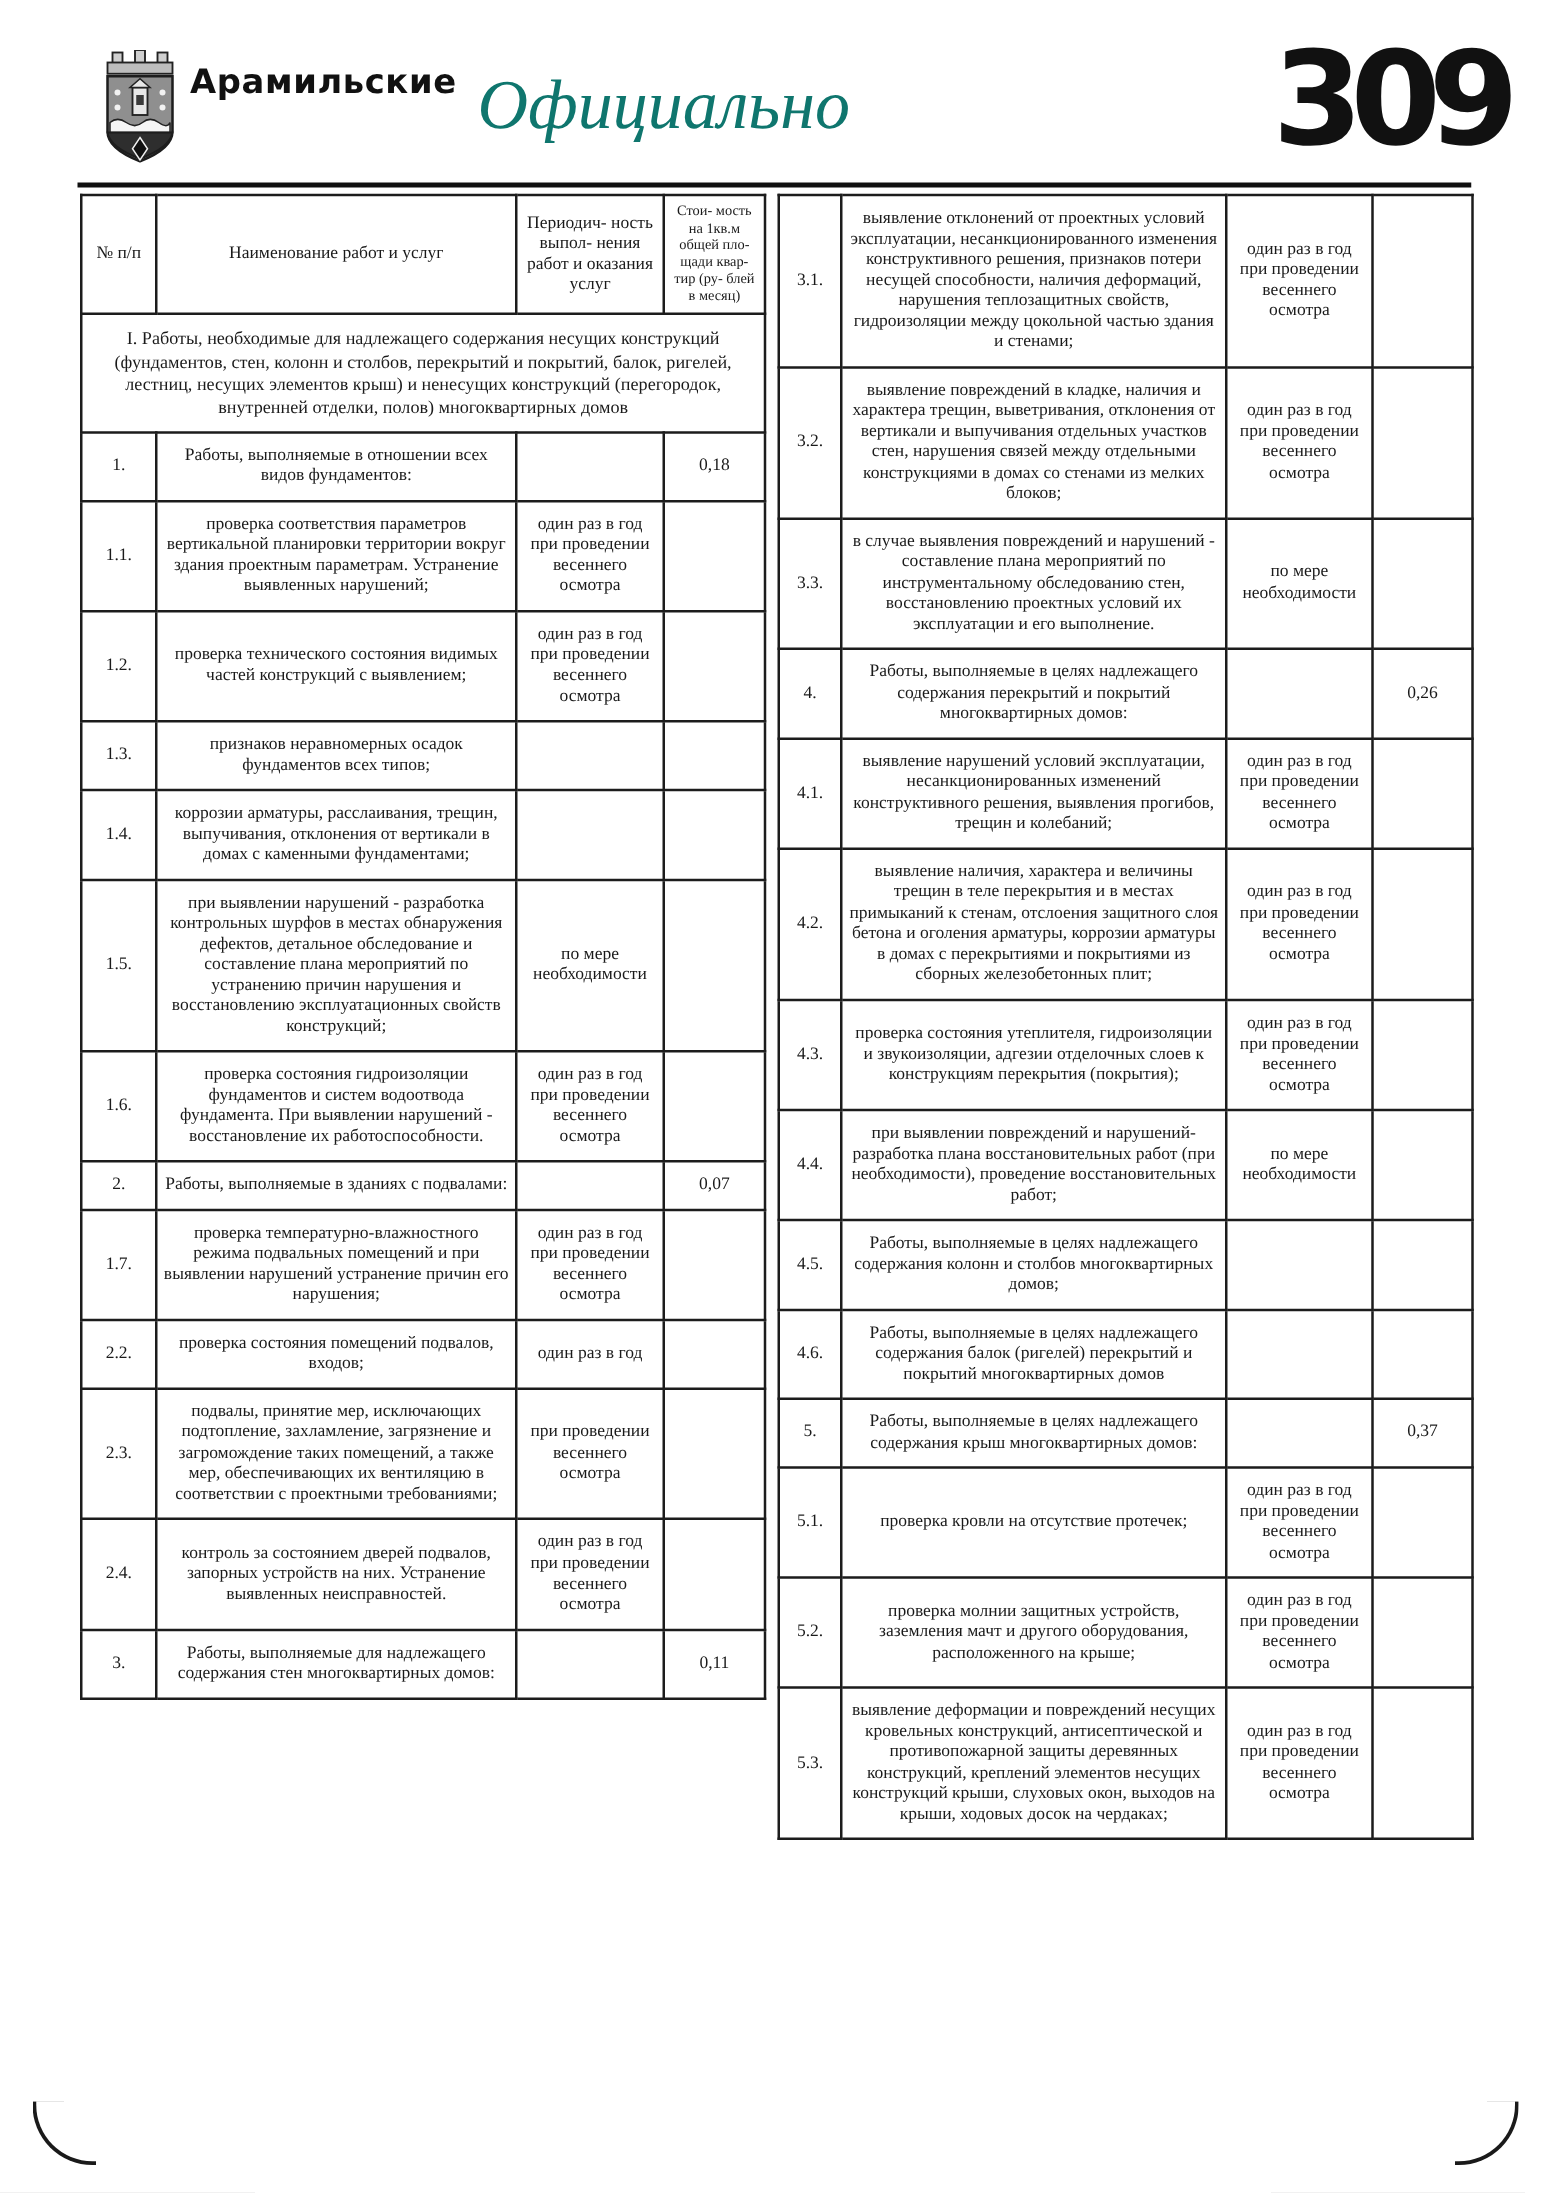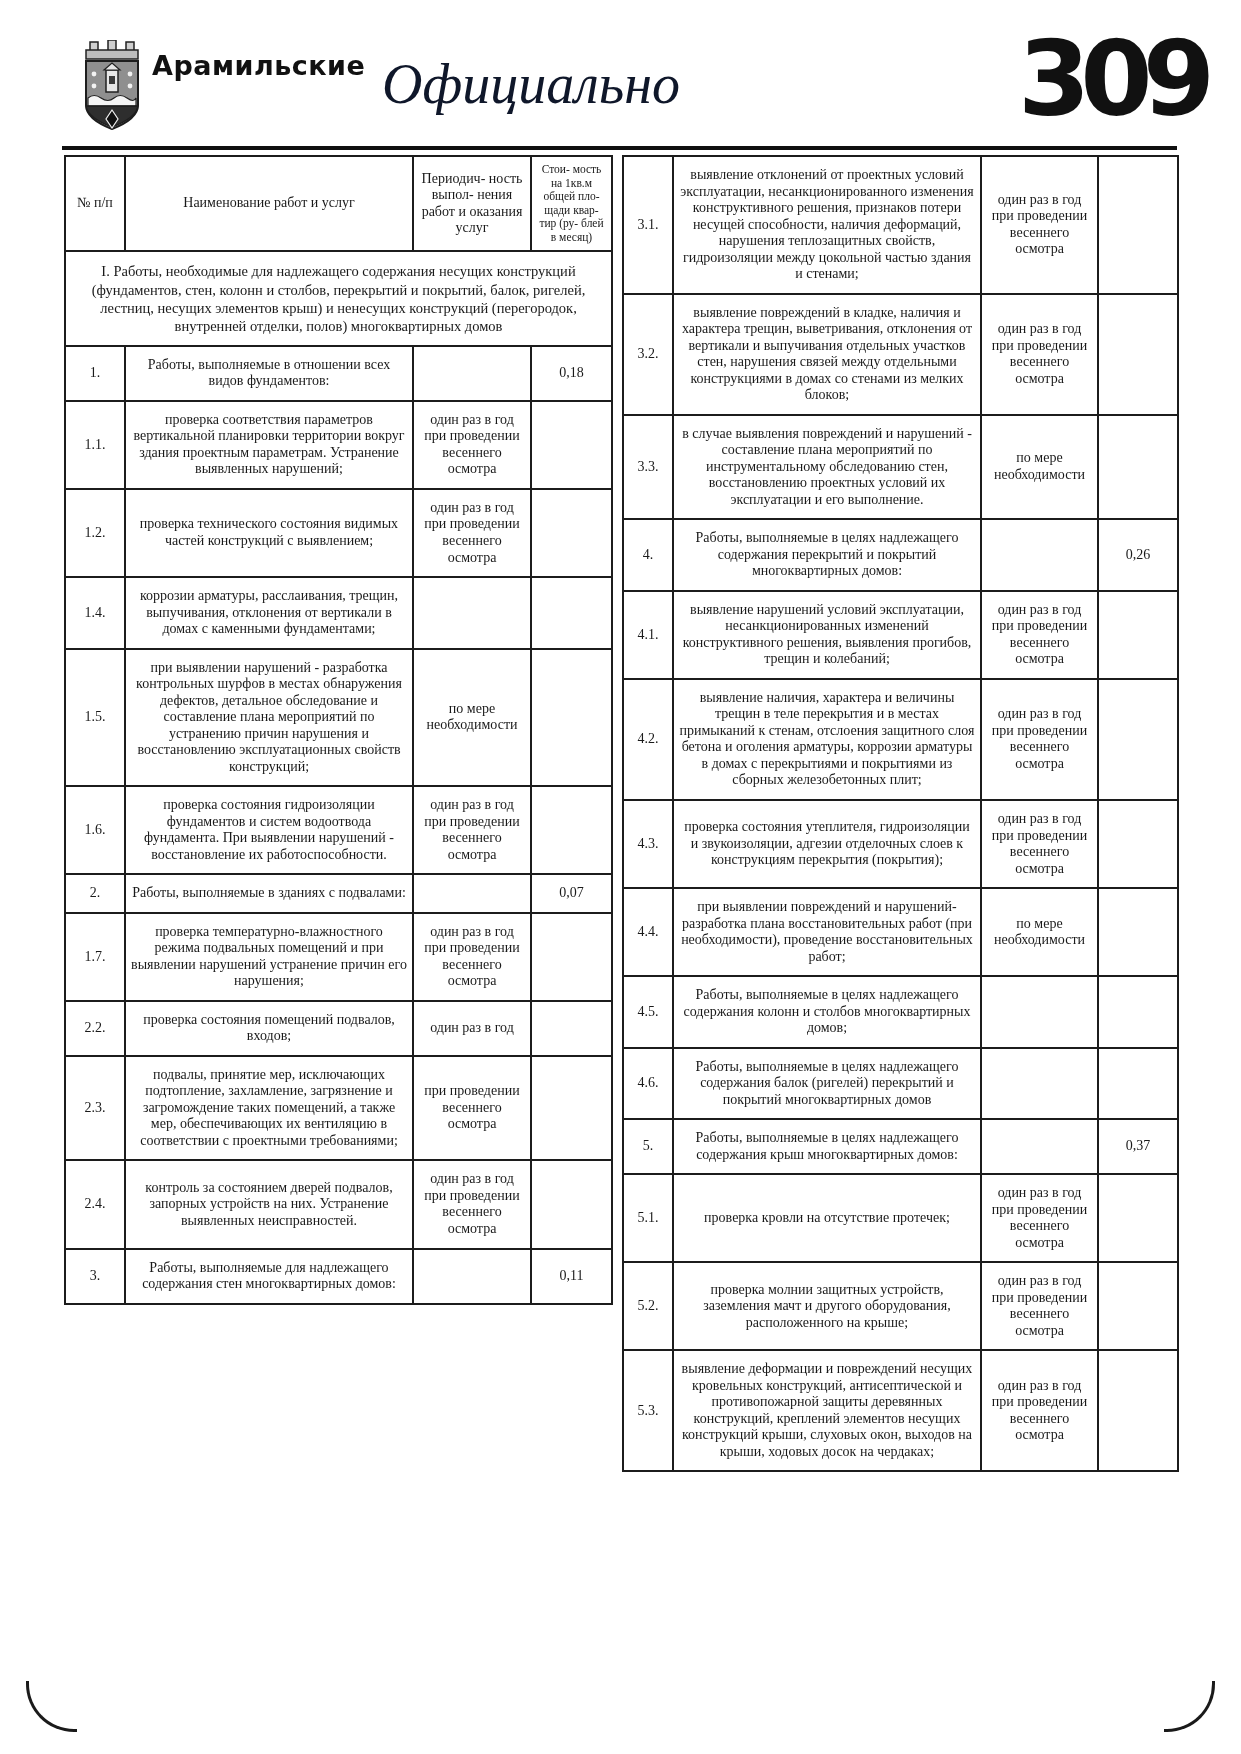--- a/index.html
+++ b/index.html
@@ -23,21 +23,21 @@
   }
   .brand-bottom{
     position:absolute;left:133px;top:76px;
     font-family:"DejaVu Sans",sans-serif;font-weight:bold;
     font-size:50px;letter-spacing:2px;color:#7d7d7d;
     text-shadow:1px 1px 0 #555;
   }
   .section-title{
     position:absolute;left:305px;top:52px;width:420px;text-align:center;
     font-family:"Liberation Serif",serif;font-style:italic;
-    font-size:56px;color:#0f172a;
+    font-size:56px;color:#0f766e;
   }
   .issue-block{
     position:absolute;left:735px;top:56px;width:180px;text-align:right;
     font-size:29px;line-height:36px;color:#171717;
   }
   .page-number{
     position:absolute;left:1002px;top:18px;width:215px;
     font-family:"DejaVu Sans",sans-serif;font-weight:bold;
     font-size:104px;letter-spacing:-10px;color:#111;
   }
@@ -156,20 +156,26 @@
             <td class="cell-period">один раз в год при проведении весеннего осмотра</td>
             <td class="cell-cost"></td>
           </tr>
           <tr>
             <td class="cell-num">1.2.</td>
             <td class="cell-name">проверка технического состояния видимых частей конструкций с выявлением;</td>
             <td class="cell-period">один раз в год при проведении весеннего осмотра</td>
             <td class="cell-cost"></td>
           </tr>
           <tr>
+            <td class="cell-num">1.3.</td>
+            <td class="cell-name">признаков неравномерных осадок фундаментов всех типов;</td>
+            <td class="cell-period"></td>
+            <td class="cell-cost"></td>
+          </tr>
+          <tr>
             <td class="cell-num">1.4.</td>
             <td class="cell-name">коррозии арматуры, расслаивания, трещин, выпучивания, отклонения от вертикали в домах с каменными фундаментами;</td>
             <td class="cell-period"></td>
             <td class="cell-cost"></td>
           </tr>
           <tr>
             <td class="cell-num">1.5.</td>
             <td class="cell-name">при выявлении нарушений - разработка контрольных шурфов в местах обнаружения дефектов, детальное обследование и составление плана мероприятий по устранению причин нарушения и восстановлению эксплуатационных свойств конструкций;</td>
             <td class="cell-period">по мере необходимости</td>
             <td class="cell-cost"></td>

